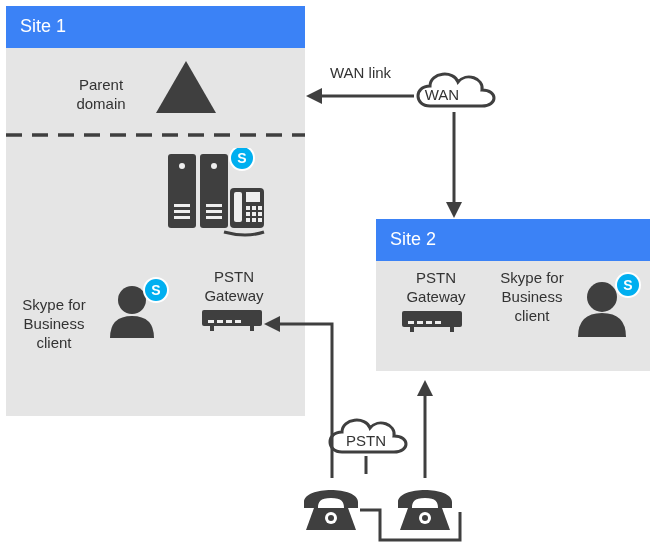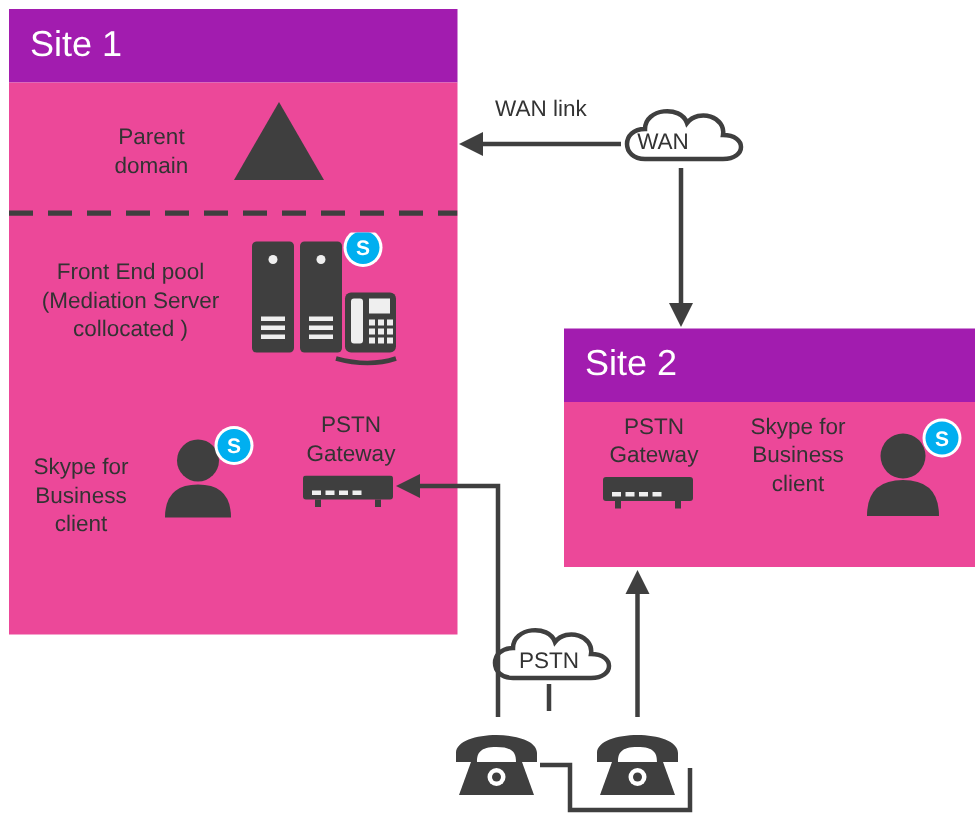--- a/index.html
+++ b/index.html
@@ -1,20 +1,20 @@
 <!DOCTYPE html>
 <html><head>
 <meta charset="utf-8">
 <style>
   html,body{margin:0;padding:0;}
   body{font-family:"Segoe UI",Arial,sans-serif;font-size:15px;color:#333;}
   .stage{position:relative;width:650px;height:555px;background:#fff;overflow:hidden;}
   .site-box{position:absolute;}
-  .site-header{background:#a21caf;color:#fff;font-size:24px;padding:10px 14px 11px 14px;font-weight:400;}
-  .site-body{background:#ec4899;position:relative;}
+  .site-header{background:#3b82f6;color:#fff;font-size:18px;padding:10px 14px 11px 14px;font-weight:400;}
+  .site-body{background:#e5e5e5;position:relative;}
   #site1{left:6px;top:6px;width:299px;}
   #site1 .site-body{height:368px;}
   #site2{left:376px;top:219px;width:303px;}
   #site2 .site-body{height:110px;}
   .label{position:absolute;text-align:center;line-height:1.25;}
   .icon-svg{position:absolute;}
   svg{display:block;}
   .arrow-line{stroke:#3f3f3f;stroke-width:3;fill:none;}
   .arrow-head{fill:#3f3f3f;}
 </style>
@@ -38,23 +38,20 @@
             <polygon points="30,0 60,52 0,52" fill="#3f3f3f"></polygon>
           </svg>
       </div>
 
       <div class="icon-svg" style="left:0;top:85px;">
         <svg width="299" height="4">
             <line x1="0" y1="2" x2="299" y2="2" stroke="#3f3f3f" stroke-width="3.5" stroke-dasharray="16 10"></line>
           </svg>
       </div>
 
-      <div class="label" style="left:6px;top:118px;width:150px;">
-        <span>Front End pool (Mediation Server collocated )</span>
-      </div>
 
       <div class="icon-svg" style="left:162px;top:100px;">
         <svg width="100" height="90">
 
           <rect x="0" y="6" width="28" height="74" rx="3" fill="#3f3f3f"></rect>
           <rect x="32" y="6" width="28" height="74" rx="3" fill="#3f3f3f"></rect>
           <circle cx="14" cy="18" r="3" fill="#efefef"></circle>
           <circle cx="46" cy="18" r="3" fill="#efefef"></circle>
           <rect x="6" y="56" width="16" height="3" fill="#efefef"></rect>
           <rect x="6" y="62" width="16" height="3" fill="#efefef"></rect>

